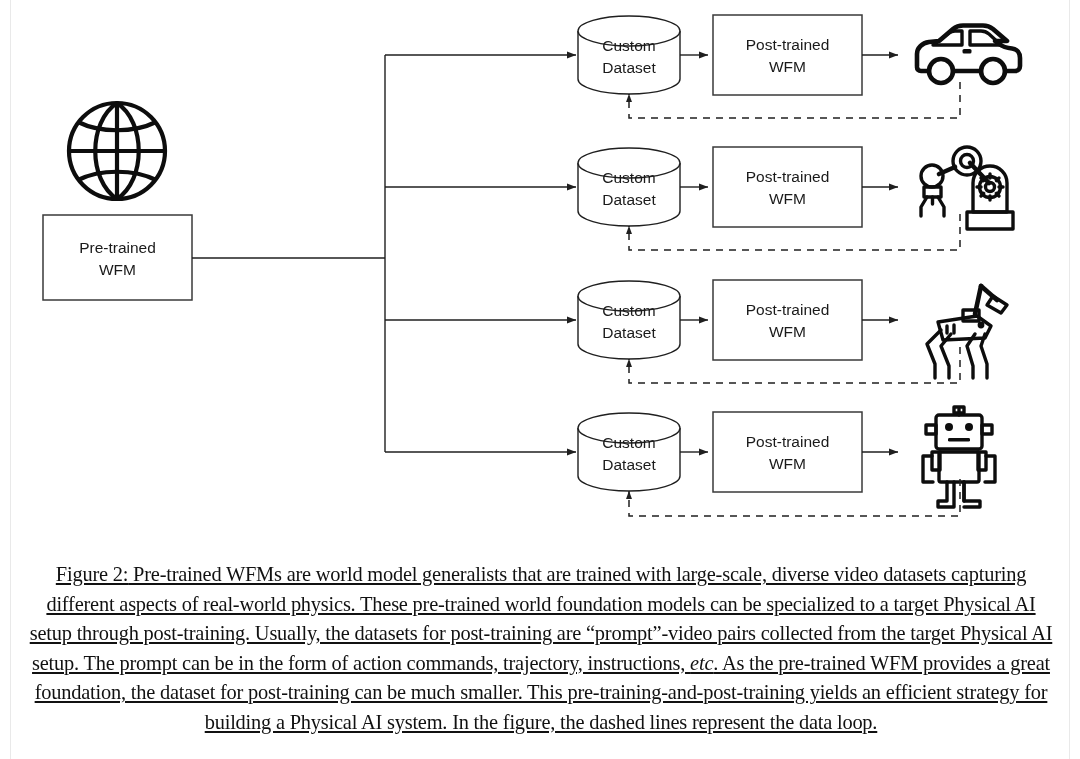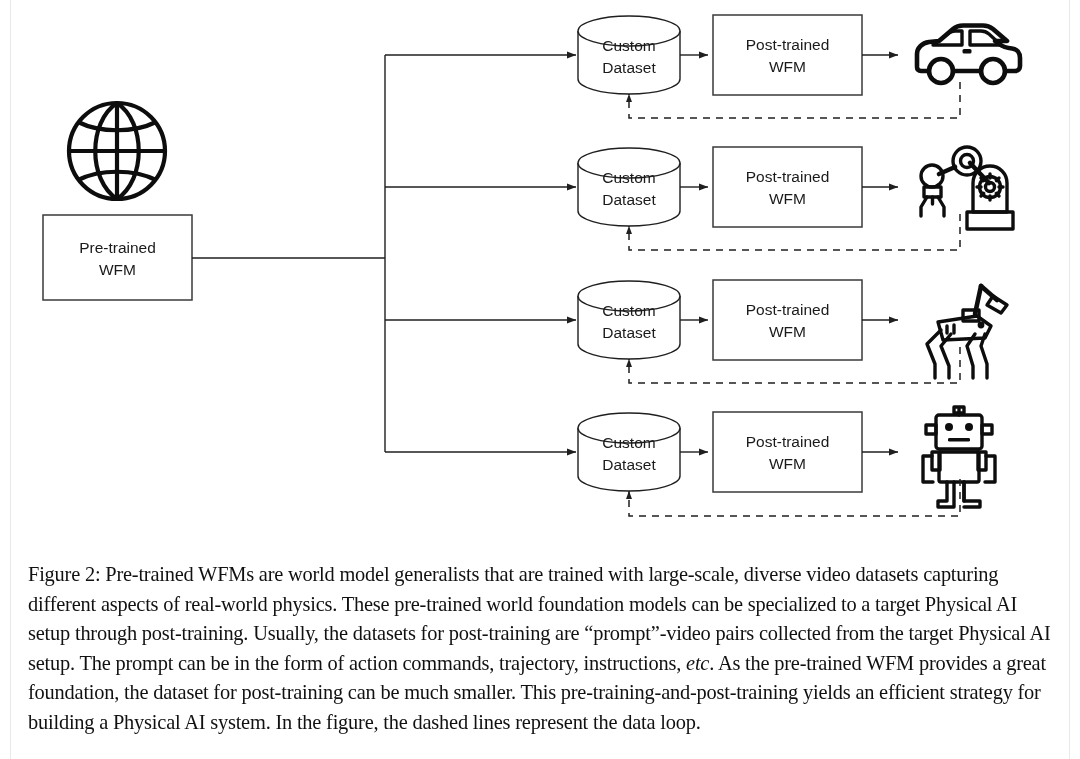--- a/index.html
+++ b/index.html
@@ -43,23 +43,24 @@
 
   
   #caption {
     position: absolute;
     left: 28px;
     top: 560px;
     width: 1026px;
     font-family: "Liberation Serif", serif;
     font-size: 20.4px;
     line-height: 29.5px;
-    text-align: left;
+    text-align: center;
     color: #111111;
     letter-spacing: -0.01em;
+    text-decoration: underline;
   }
   #caption .it { font-style: italic; }
 
   
   text {
     font-family: "Liberation Sans", sans-serif;
     fill: #1a1a1a;
   }
   .node-label { font-size: 15.5px; }
   .shape-stroke {

